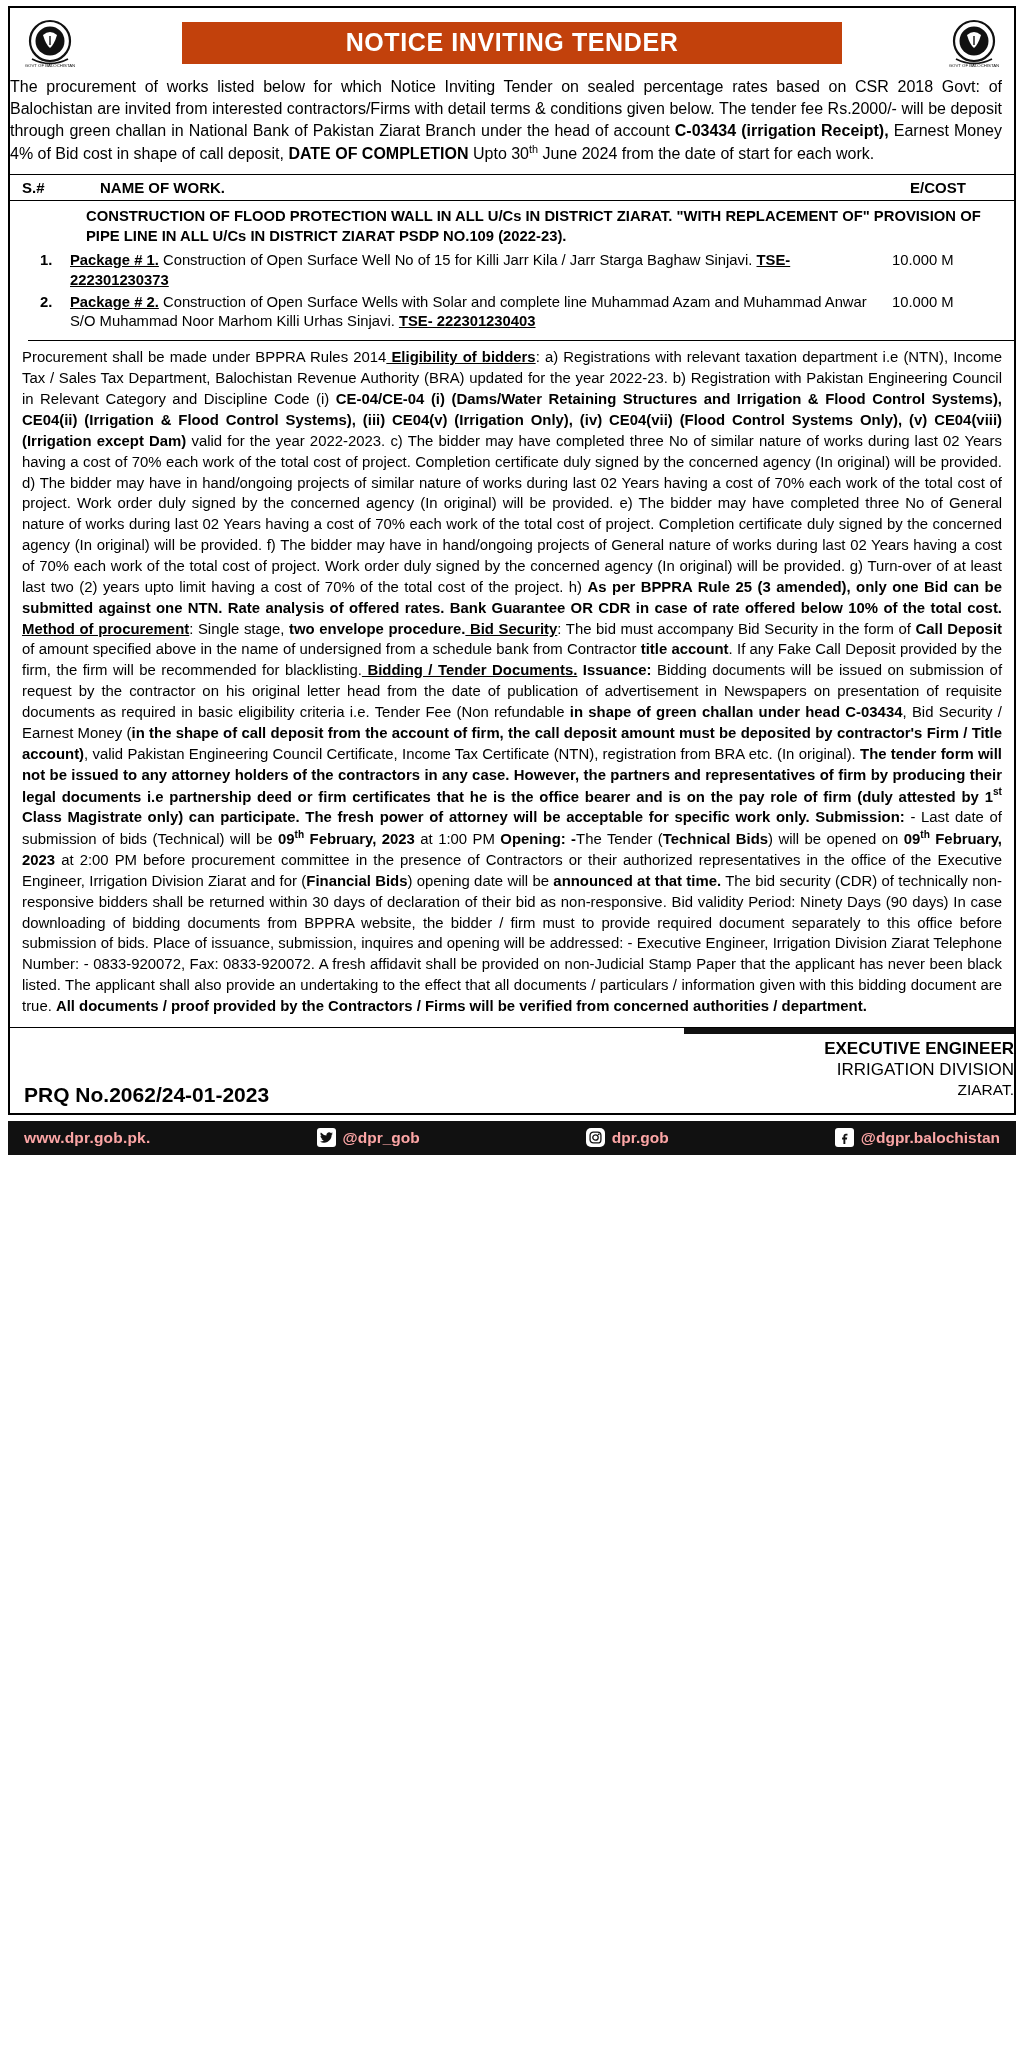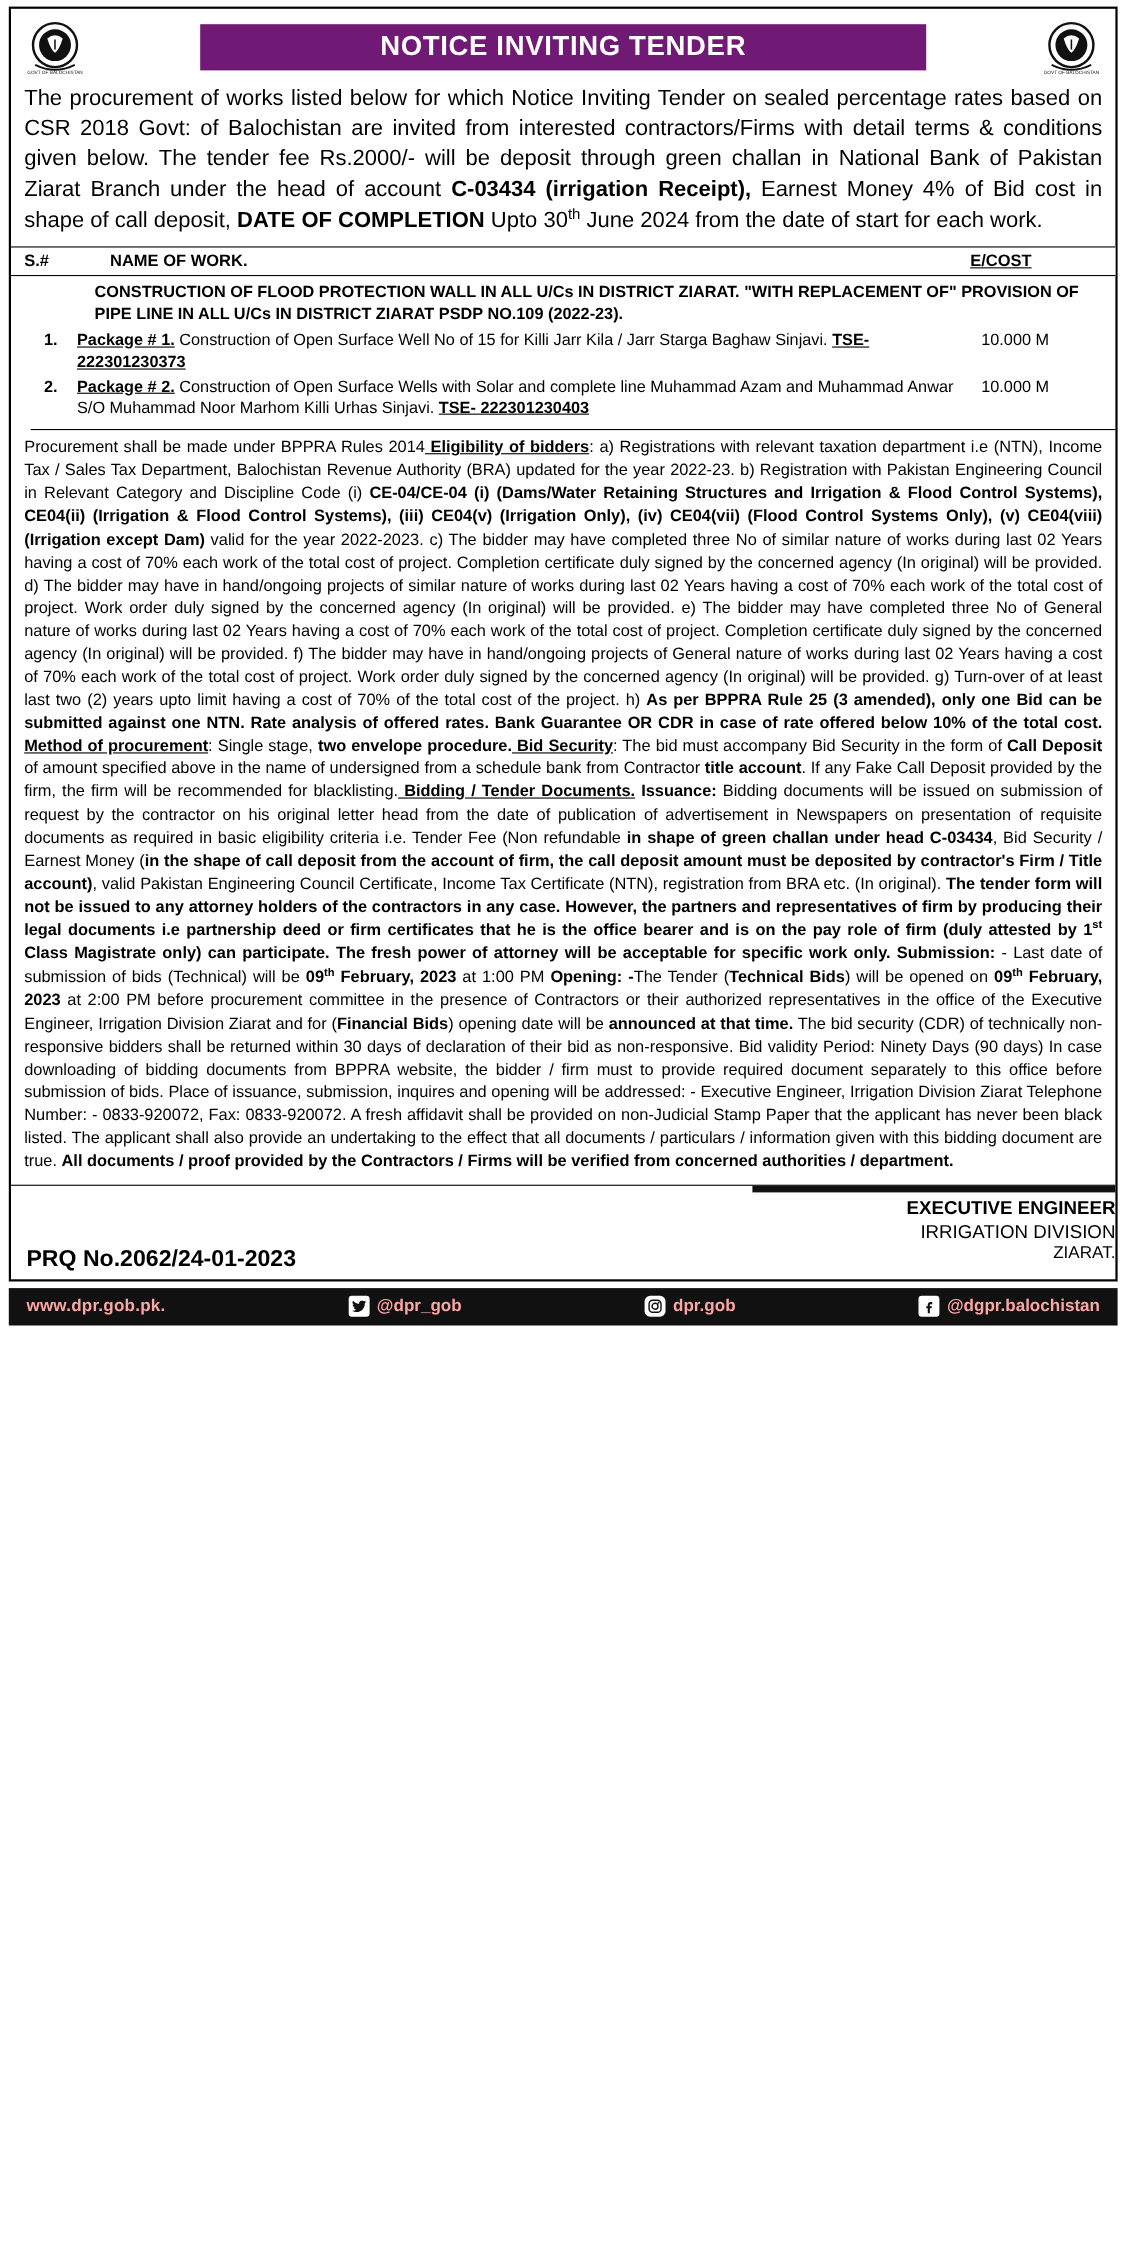--- a/index.html
+++ b/index.html
@@ -39,59 +39,59 @@
   .logo {
     width: 56px;
     height: 56px;
     flex: 0 0 56px;
     position: relative;
   }
   .logo svg { display: block; }
   .title-band {
     flex: 1 1 auto;
     margin: 0 10px;
-    background: #701a75;
+    background: #c2410c;
     color: #fff;
     text-align: center;
     font-size: 25px;
     font-weight: bold;
     letter-spacing: 0.6px;
     padding: 7px 0 8px 0;
     line-height: 1;
     height: 42px;
     display: flex;
     align-items: center;
     justify-content: center;
     max-width: 660px;
   }
 
   
   .intro {
-    font-size: 20px;
+    font-size: 16px;
     line-height: 1.38;
     text-align: justify;
-    padding: 2px 12px 8px 12px;
+    padding: 2px 12px 8px 0;
     hyphens: none;
   }
   .intro b { font-weight: bold; }
   sup { font-size: 0.68em; vertical-align: super; }
 
   
   .colhead {
     border-top: 1.5px solid #000;
     border-bottom: 1.5px solid #000;
     display: flex;
     font-weight: bold;
     font-size: 15px;
     padding: 4px 12px;
     background: #fff;
   }
   .colhead .c1 { width: 78px; }
   .colhead .c2 { flex: 1; }
-  .colhead .c3 { width: 120px; text-align: left; padding-right: 8px; text-decoration: underline;}
+  .colhead .c3 { width: 120px; text-align: center; padding-right: 8px;}
 
   
   .works {
     padding: 6px 12px 6px 12px;
     border-bottom: 1.5px solid #000;
     font-size: 14.8px;
     margin-left: 18px;
   }
   .work-title {
     font-weight: bold;

